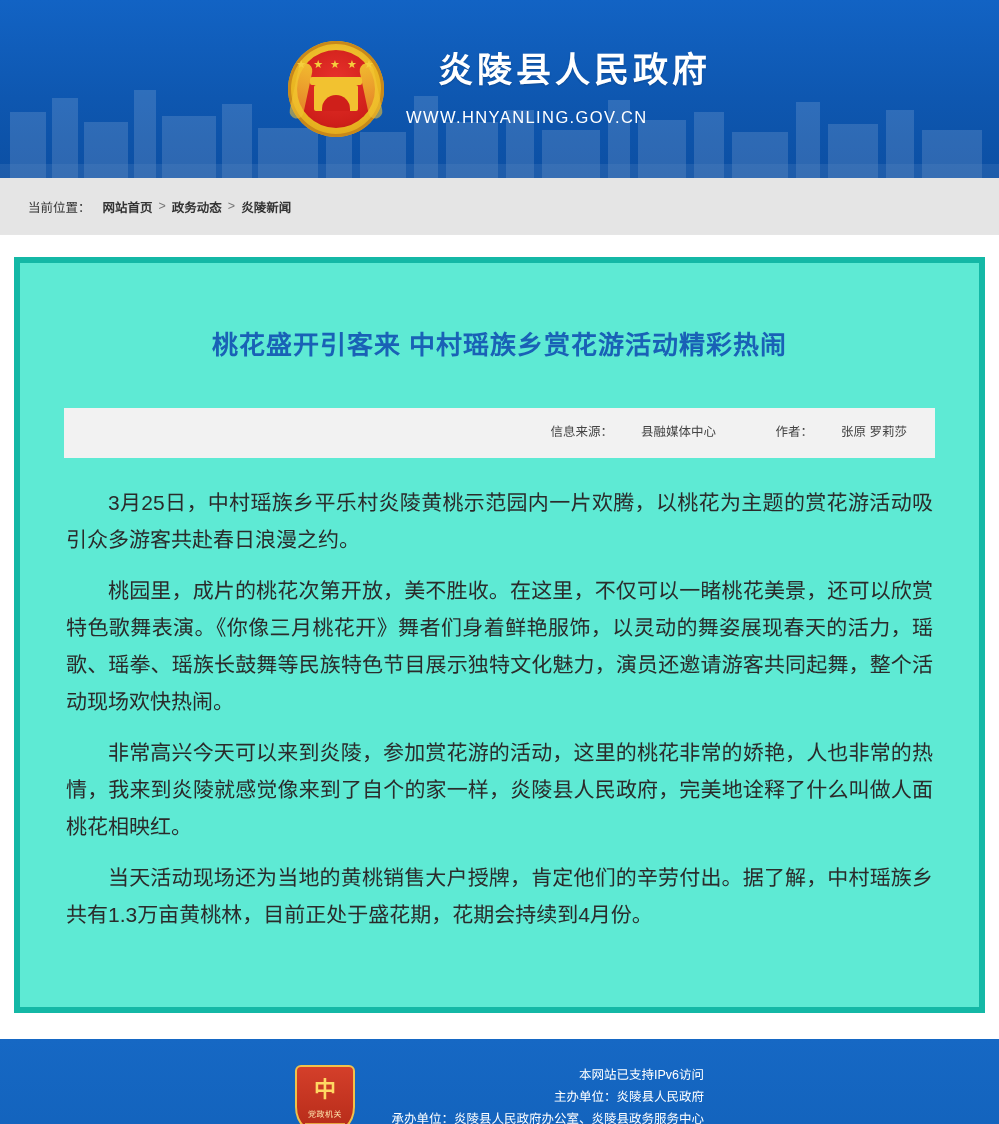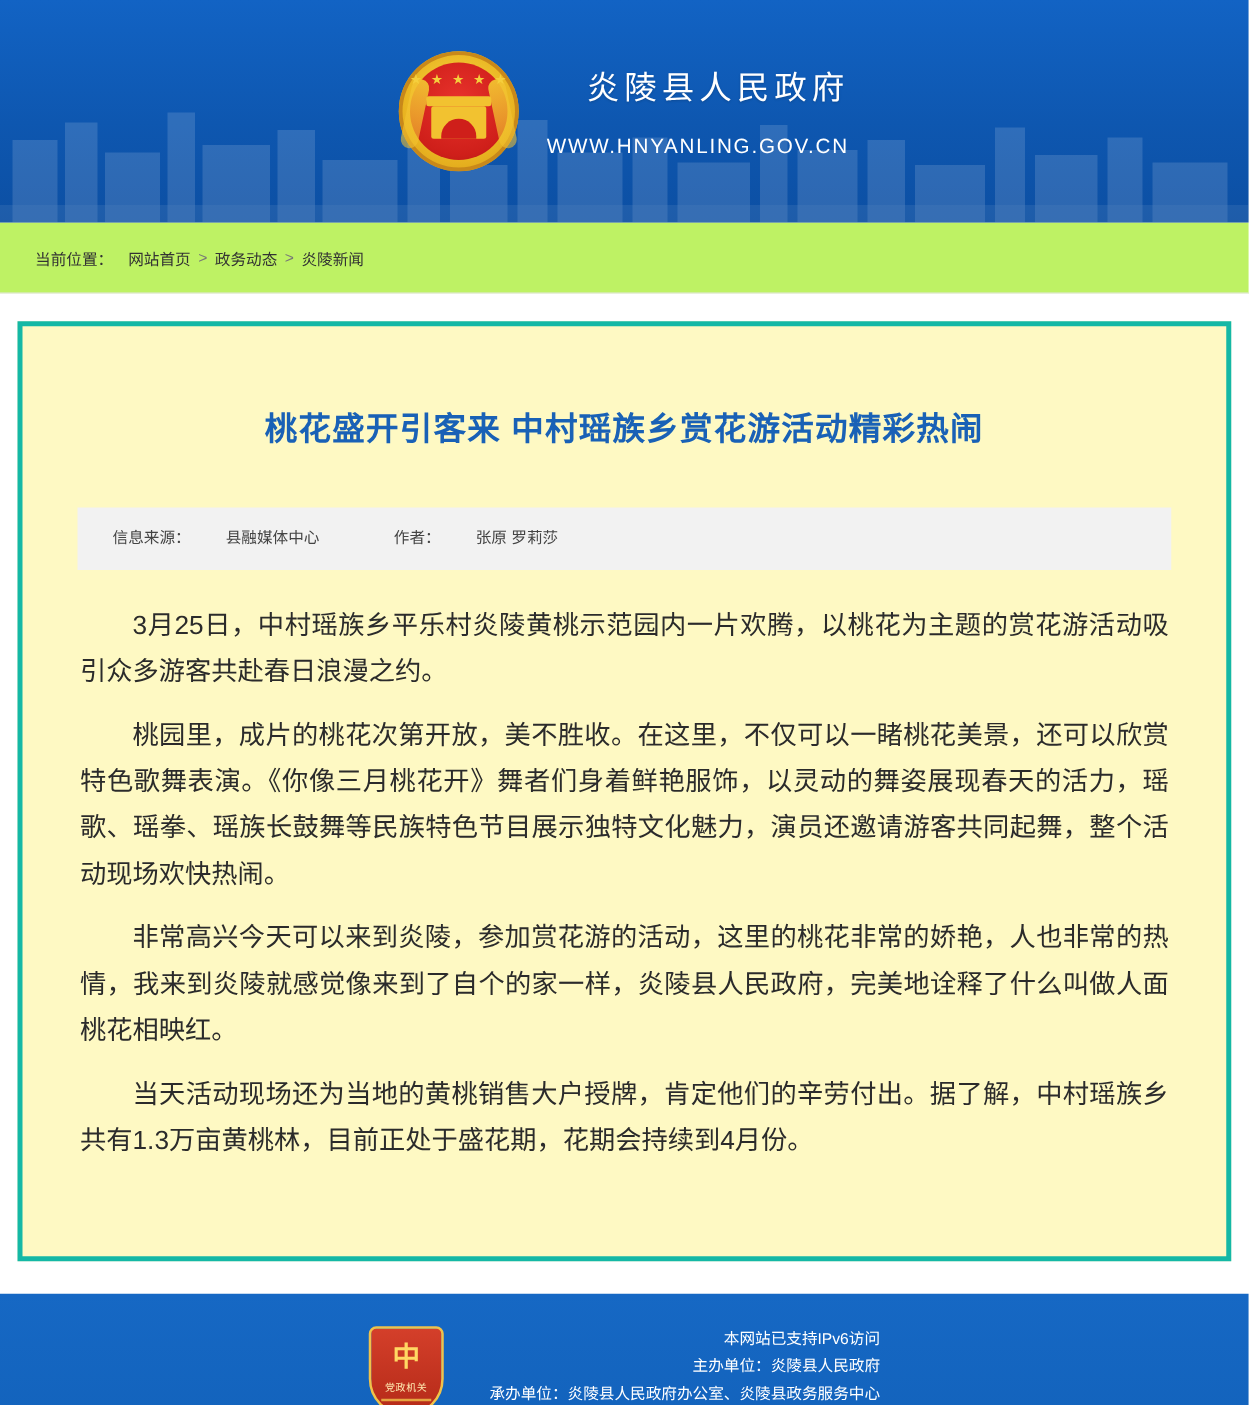--- a/index.html
+++ b/index.html
@@ -103,80 +103,81 @@
     height: 56px;
     background: linear-gradient(180deg, rgba(242,194,48,.95), rgba(242,194,48,.55));
     border-radius: 8px;
   }
   .emblem .wheat-l { left: 6px; transform: rotate(12deg); }
   .emblem .wheat-r { right: 6px; transform: rotate(-12deg); }
 
   .site-titles { z-index: 4; }
   .site-title {
     color: #ffffff;
-    font-size: 26px;
-    font-weight: normal;
+    font-size: 35px;
+    font-weight: bold;
     letter-spacing: 4px;
     line-height: 44px;
     text-shadow: 0 1px 2px rgba(0,0,0,.18);
     margin-left: 32px;
   }
   .site-url {
     color: #ffffff;
     font-size: 16.5px;
     letter-spacing: 1.4px;
     line-height: 26px;
     margin-top: 12px;
     font-family: "Liberation Sans", sans-serif;
   }
 
   
   .breadcrumb-bar {
     width: 999px;
     height: 57px;
-    background: #bef264;
+    background: #e5e5e5;
     border-bottom: 1px solid #e6e6e6;
     display: flex;
     align-items: center;
     padding-left: 28px;
     font-size: 12.5px;
     color: #444;
   }
   .breadcrumb-bar .crumb-label { color: #333; margin-right: 12px; }
   .breadcrumb-bar a {
     color: #333;
     text-decoration: none;
+    font-weight: bold;
   }
   .breadcrumb-bar .sep { color: #777; margin: 0 6px; }
 
   
   .page-body {
     width: 999px;
     background: #fff;
     padding: 22px 14px 26px 14px;
   }
   .article-card {
-    background: #fef9c3;
-    border: 4px solid #14b8a6;
+    background: #5eead4;
+    border: 6px solid #14b8a6;
     padding: 36px 44px 60px 44px;
     min-height: 690px;
   }
   .article-title {
     color: #1961b6;
     font-size: 26px;
     font-weight: bold;
     text-align: center;
     letter-spacing: 1px;
     line-height: 38px;
     padding: 10px 0 26px 0;
   }
   .meta-box {
     background: #f2f2f2;
     padding: 12px 0 14px 0;
-    text-align: left;
+    text-align: right;
     color: #444;
     font-size: 12.5px;
     line-height: 24px;
   }
   .meta-box .meta-row span { margin: 0 14px; }
   .article-content {
     padding: 26px 2px 0 2px;
     color: #2b2b2b;
     font-size: 21px;
     line-height: 37px;

